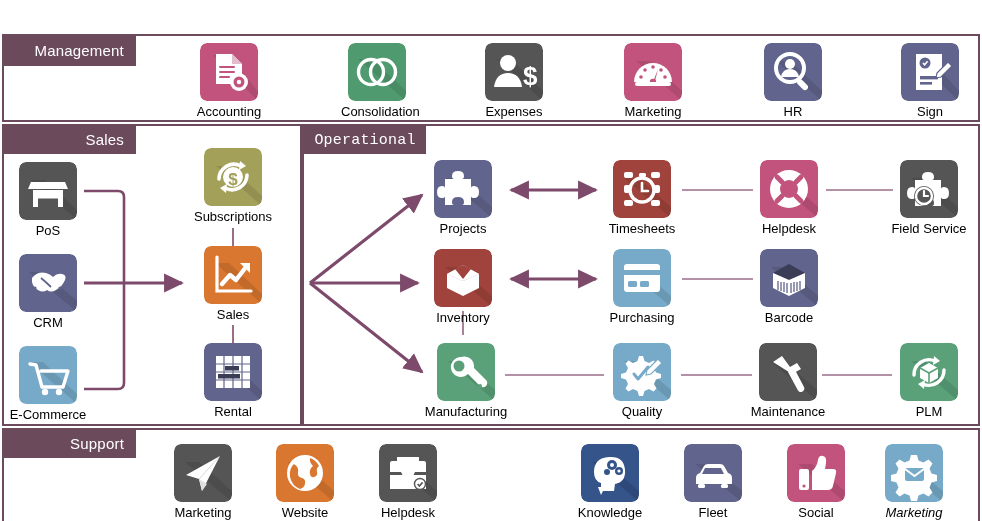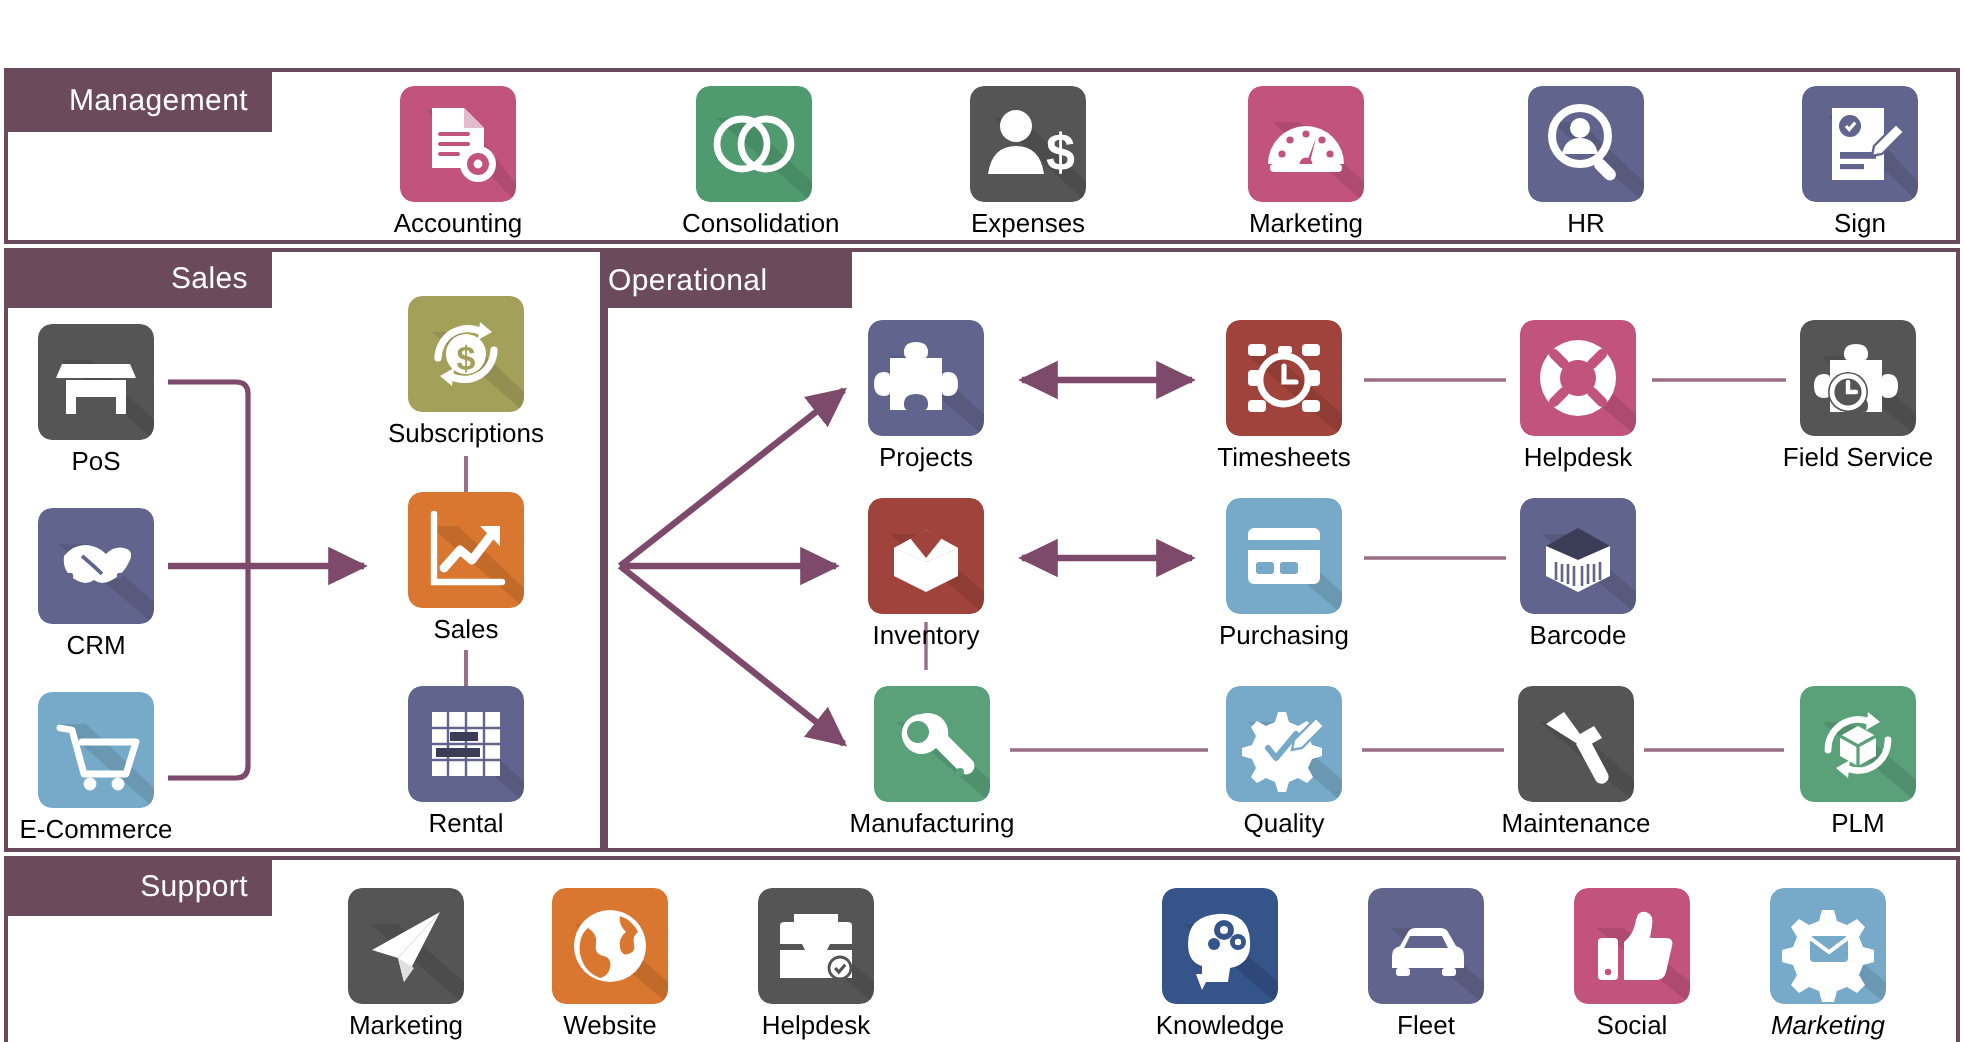--- a/index.html
+++ b/index.html
@@ -28,21 +28,21 @@
     background:#6b4a5c;
     color:#ffffff;
     font-size:15px;
     line-height:1;
     display:flex;
     align-items:center;
     letter-spacing:.2px;
     z-index:6;
   }
   .tab-right{justify-content:flex-end;padding-right:12px;}
-  .tab-center{justify-content:flex-start;}
+  .tab-center{justify-content:center;font-family:Liberation Mono, monospace;}
 
   
   .app{
     position:absolute;
     width:72px;
     text-align:center;
     z-index:4;
   }
   .app .tile{
     position:relative;

